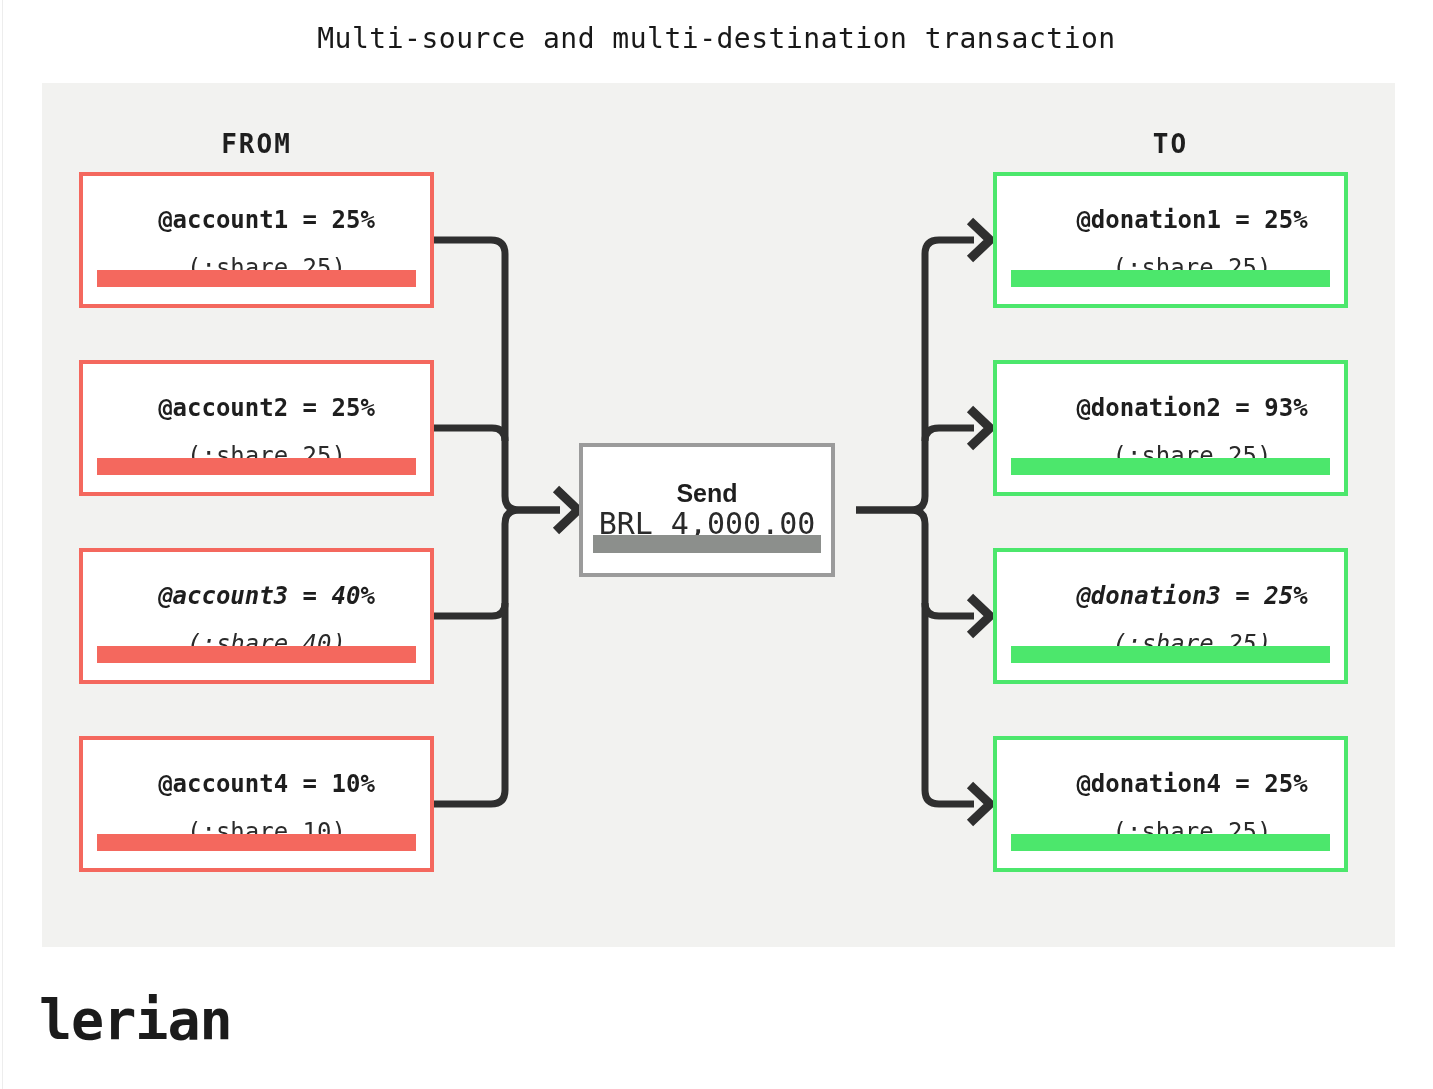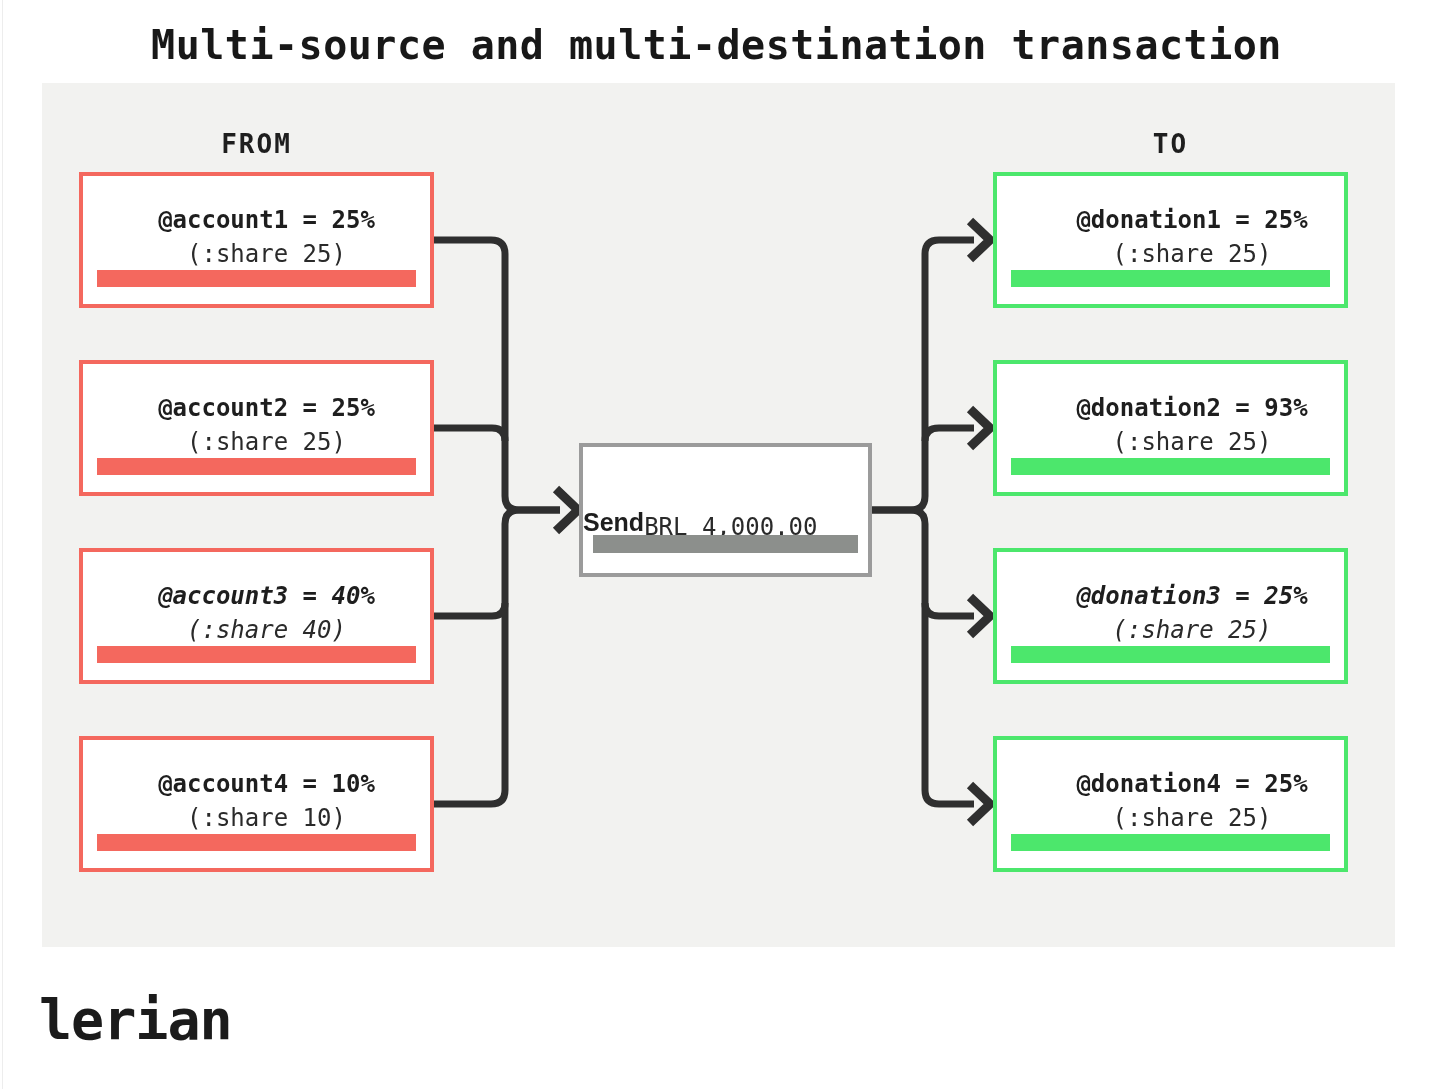--- a/index.html
+++ b/index.html
@@ -11,21 +11,21 @@
     color: var(--text, #1c1c1c);
     overflow: hidden;
   }
   .edge-line {
     position: absolute; left: 2px; top: 0; bottom: 0; width: 1px;
     background: #ededed;
   }
   .title {
     position: absolute; left: 0; top: 22px; width: 1433px;
     text-align: center;
-    font-weight: bold; font-size: 40px; letter-spacing: 0.5px;
+    font-weight: normal; font-size: 28px; letter-spacing: 0.5px;
     color: #181818;
   }
   .panel {
     position: absolute; left: 42px; top: 83px;
     width: 1353px; height: 864px;
     background: var(--panel-bg, #f2f2f0);
   }
   .col-header {
     position: absolute; top: 129px; width: 355px;
     text-align: center;
@@ -44,43 +44,43 @@
   .node {
     position: absolute; width: 355px; height: 136px;
     background: #ffffff;
     border: 4px solid;
     display: flex; flex-direction: column; align-items: center;
     padding-top: 30px;
   }
   .node.source { border-color: var(--source-accent, #f4685e); }
   .node.dest   { border-color: var(--destination-accent, #4ce76c); padding-left: 43px; }
   .node .label { font-weight: bold; font-size: 24px; line-height: 28px; color: #1e1e1e; }
-  .node .share { font-size: 24px; line-height: 28px; margin-top: 6px; color: #2a2a2a; }
+  .node .share { font-size: 24px; line-height: 28px; margin-top: 20px; color: #2a2a2a; }
   .node .bar {
     position: absolute; left: 14px; right: 14px; bottom: 17px; height: 17px;
   }
   .node.source .bar { background: var(--source-accent, #f4685e); }
   .node.dest   .bar { background: var(--destination-accent, #4ce76c); }
   .node.r1 { top: 172px; } .node.r2 { top: 360px; }
   .node.r3 { top: 548px; font-style: italic; } .node.r4 { top: 736px; }
   .node.source { left: 79px; padding-left: 20px; }
   .node.dest   { left: 993px; }
   .send {
     position: absolute; left: 579px; top: 443px;
-    width: 293px; height: 134px;
+    width: 256px; height: 134px;
     background: #ffffff;
     border: 4px solid var(--send-border, #9b9b9b);
-    display: flex; flex-direction: row; align-items: center;
-    padding-top: 25px;
+    display: flex; flex-direction: column; align-items: center;
+    padding-top: 32px;
   }
   .send .label {
     font-family: "Liberation Sans", sans-serif;
     font-weight: bold; font-size: 25px; line-height: 29px; color: #1e1e1e;
   }
-  .send .amount { font-size: 24px; line-height: 28px; margin-top: 8px; color: #2a2a2a; }
+  .send .amount { font-size: 30px; line-height: 28px; margin-top: 2px; color: #2a2a2a; }
   .send .bar {
     position: absolute; left: 10px; right: 10px; bottom: 20px; height: 18px;
     background: var(--send-bar, #8c8f8c);
   }
   .logo {
     position: absolute; left: 39px; top: 988px;
     font-weight: bold; font-size: 55px; letter-spacing: -1px;
     color: #1b1b1b;
   }
 </style>

